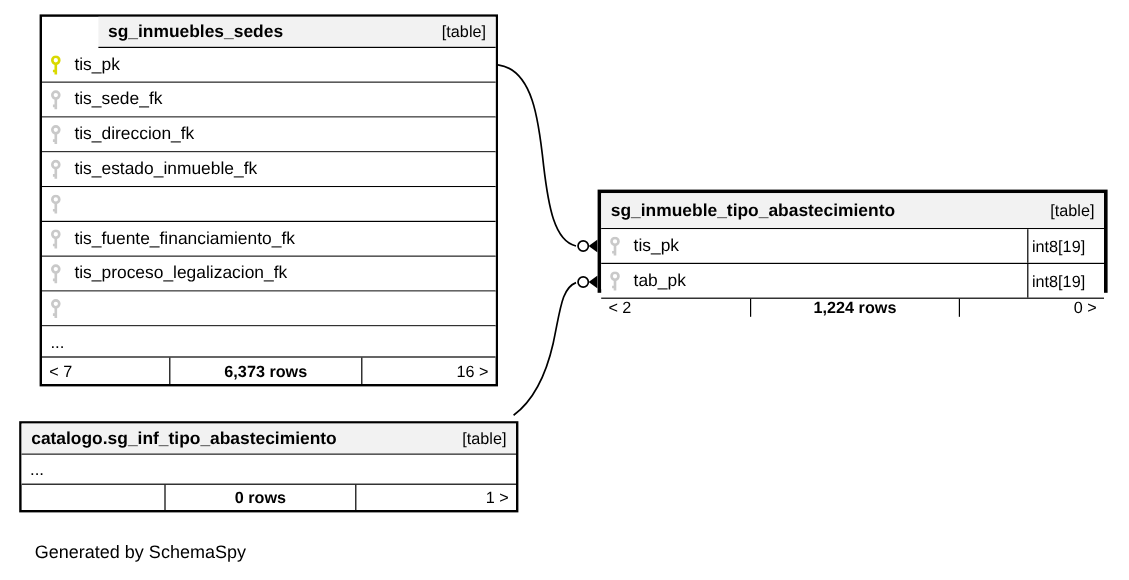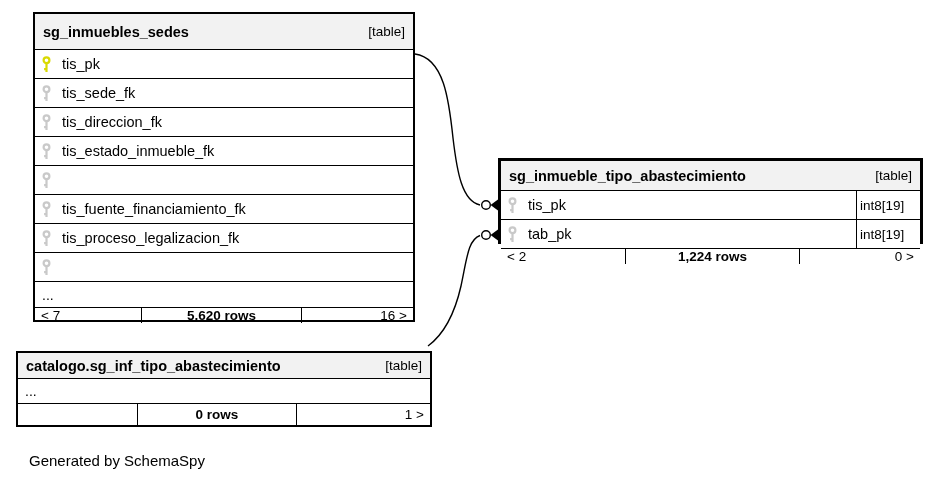--- a/index.html
+++ b/index.html
@@ -28,21 +28,21 @@
 
   .thead {
     background: #f2f2f2;
     border-bottom: 1px solid #000000;
     display: flex;
     justify-content: space-between;
     align-items: center;
     padding: 0 8px;
     flex: 0 0 auto;
   }
-  .tableA .thead { height: 36px; }
+  .tableA .thead { height: 26px; margin-left: 47px; }
   .tableB .thead { height: 30px; }
   .tableC .thead { height: 26px; }
   .ttitle { font-weight: bold; font-size: 14.5px; white-space: nowrap; }
   .tbadge { font-size: 13.5px; white-space: nowrap; }
 
   .trow {
     display: flex;
     align-items: center;
     padding-left: 6px;
     border-bottom: 1px solid #000000;
@@ -179,21 +179,21 @@
             <circle cx="5.5" cy="4.2" r="2.9" fill="none" stroke="currentColor" stroke-width="2.2"></circle>
             <path d="M5.5 7.1 V16 M5.5 13.2 H3.1" stroke="currentColor" stroke-width="2.2" fill="none"></path>
           </svg>
       </span>
     </div>
     <div class="trow ellipsis">
       <span>...</span>
     </div>
     <div class="tfoot">
       <span class="fcell fleft">&lt; 7</span>
-      <span class="fcell fmid">5,620 rows</span>
+      <span class="fcell fmid">6,373 rows</span>
       <span class="fcell fright">16 &gt;</span>
     </div>
   </div>
 
   <div class="dbtable tableB">
     <div class="thead">
       <span class="ttitle">sg_inmueble_tipo_abastecimiento</span>
       <span class="tbadge">[table]</span>
     </div>
     <div class="trow">

